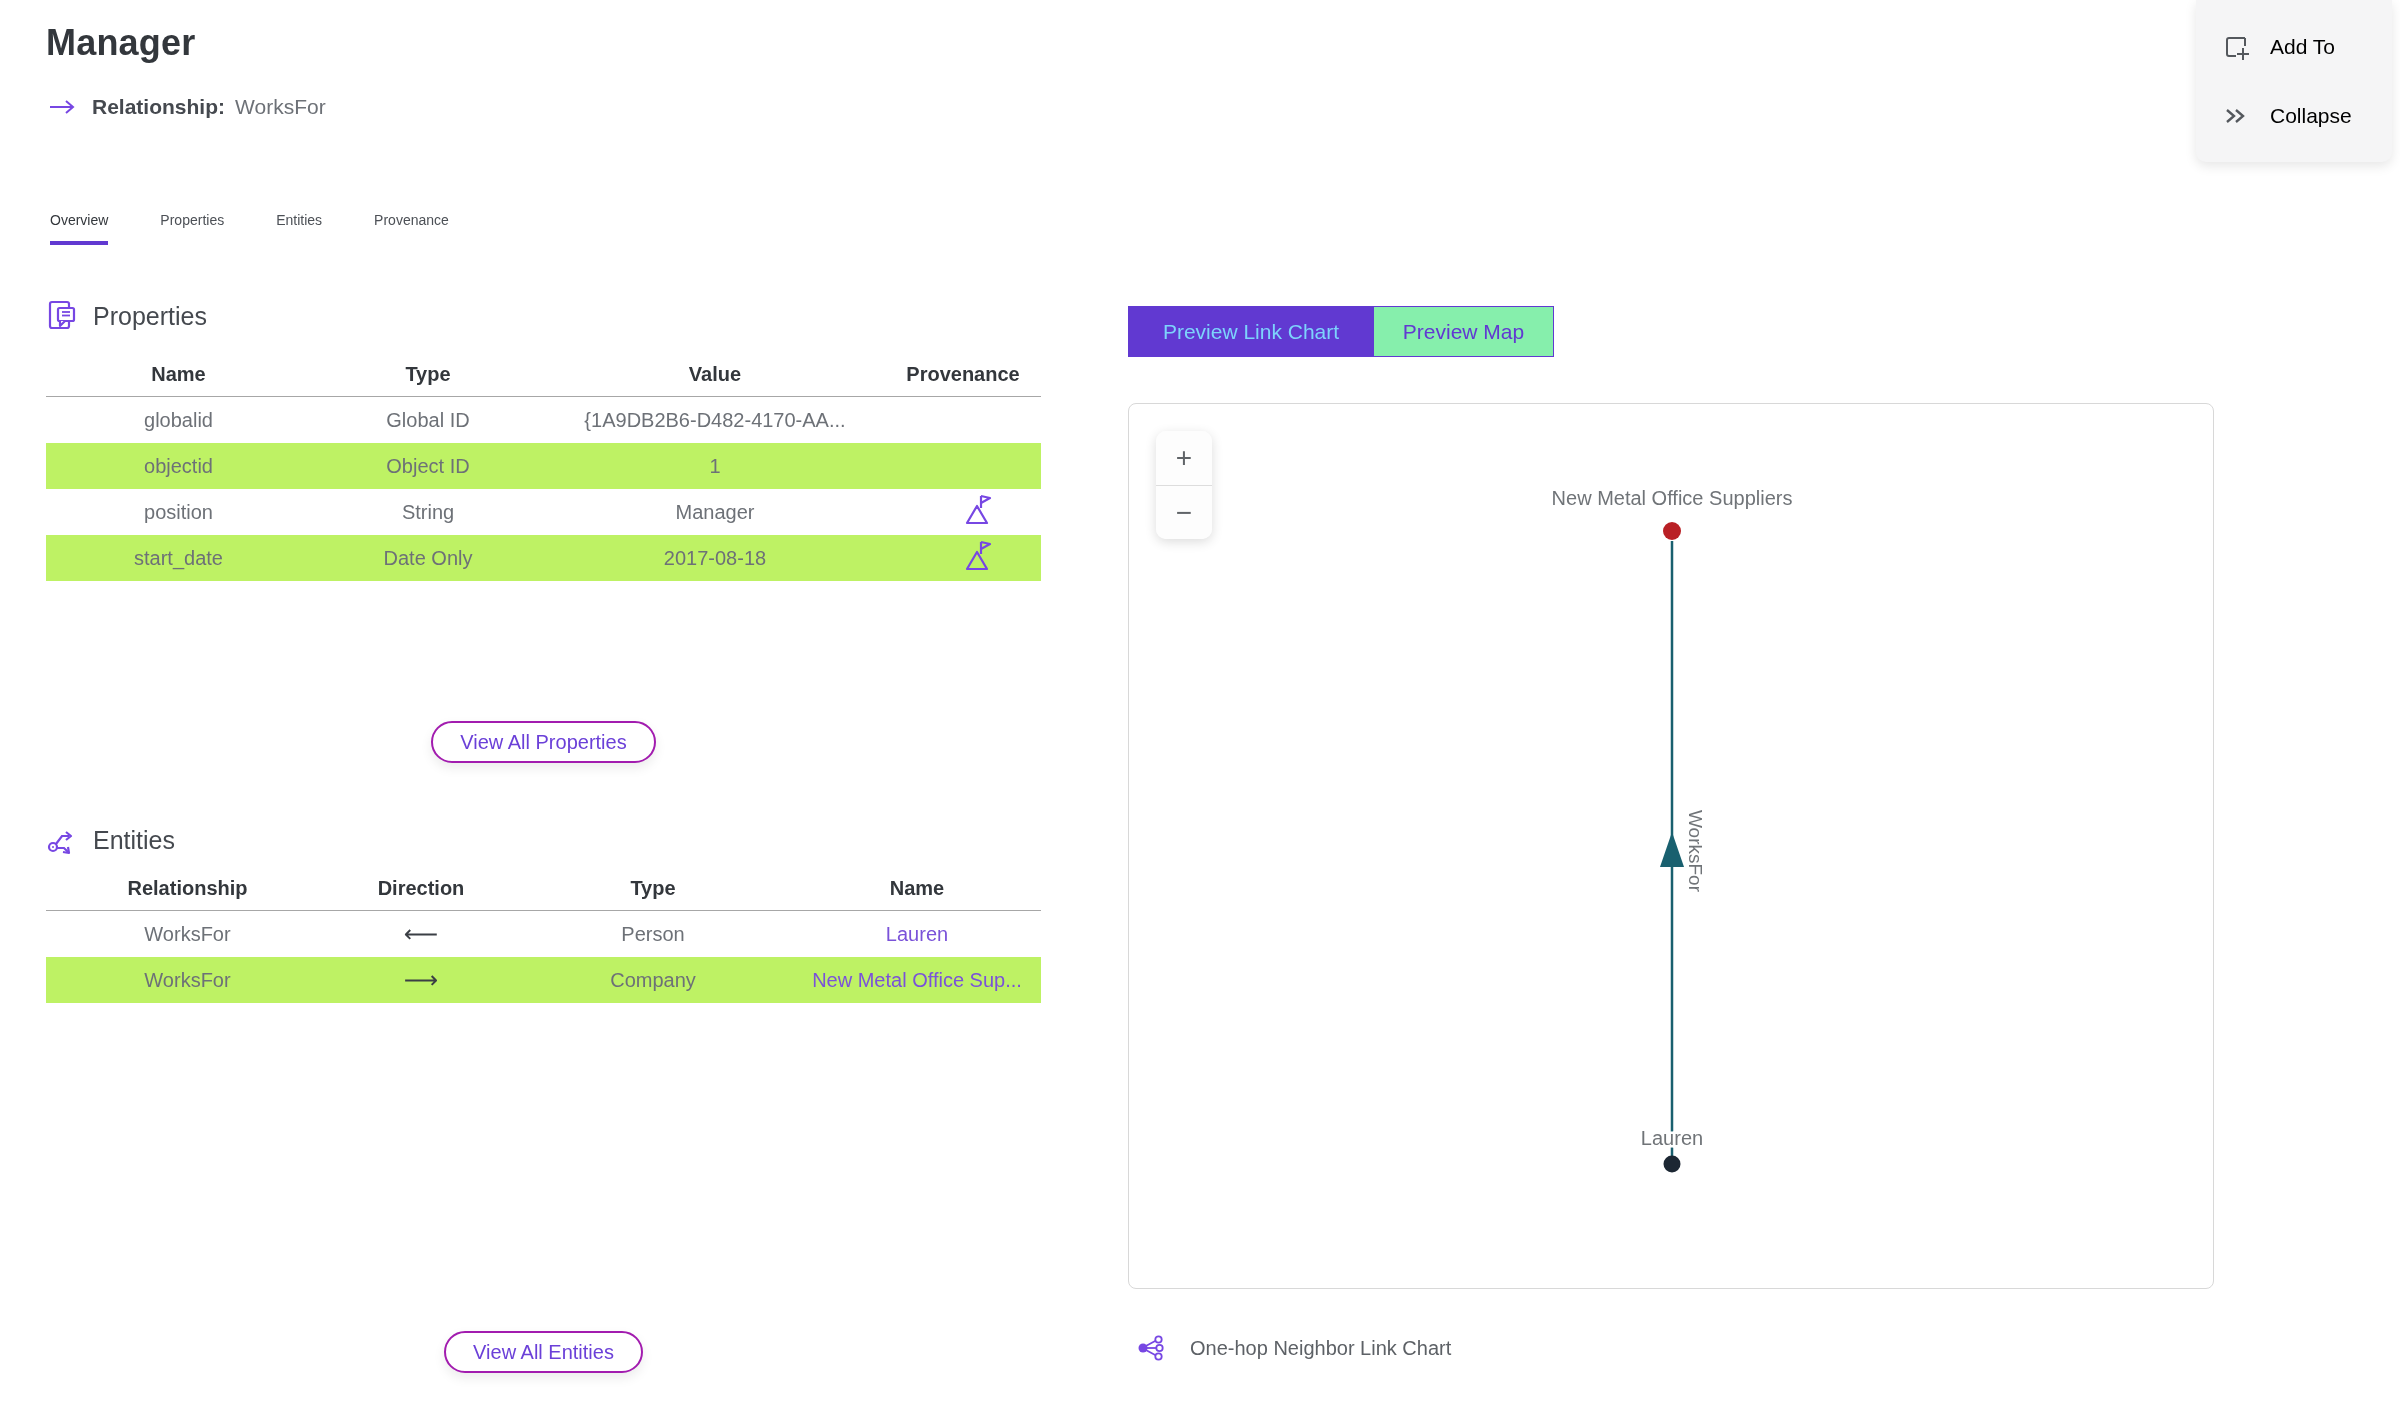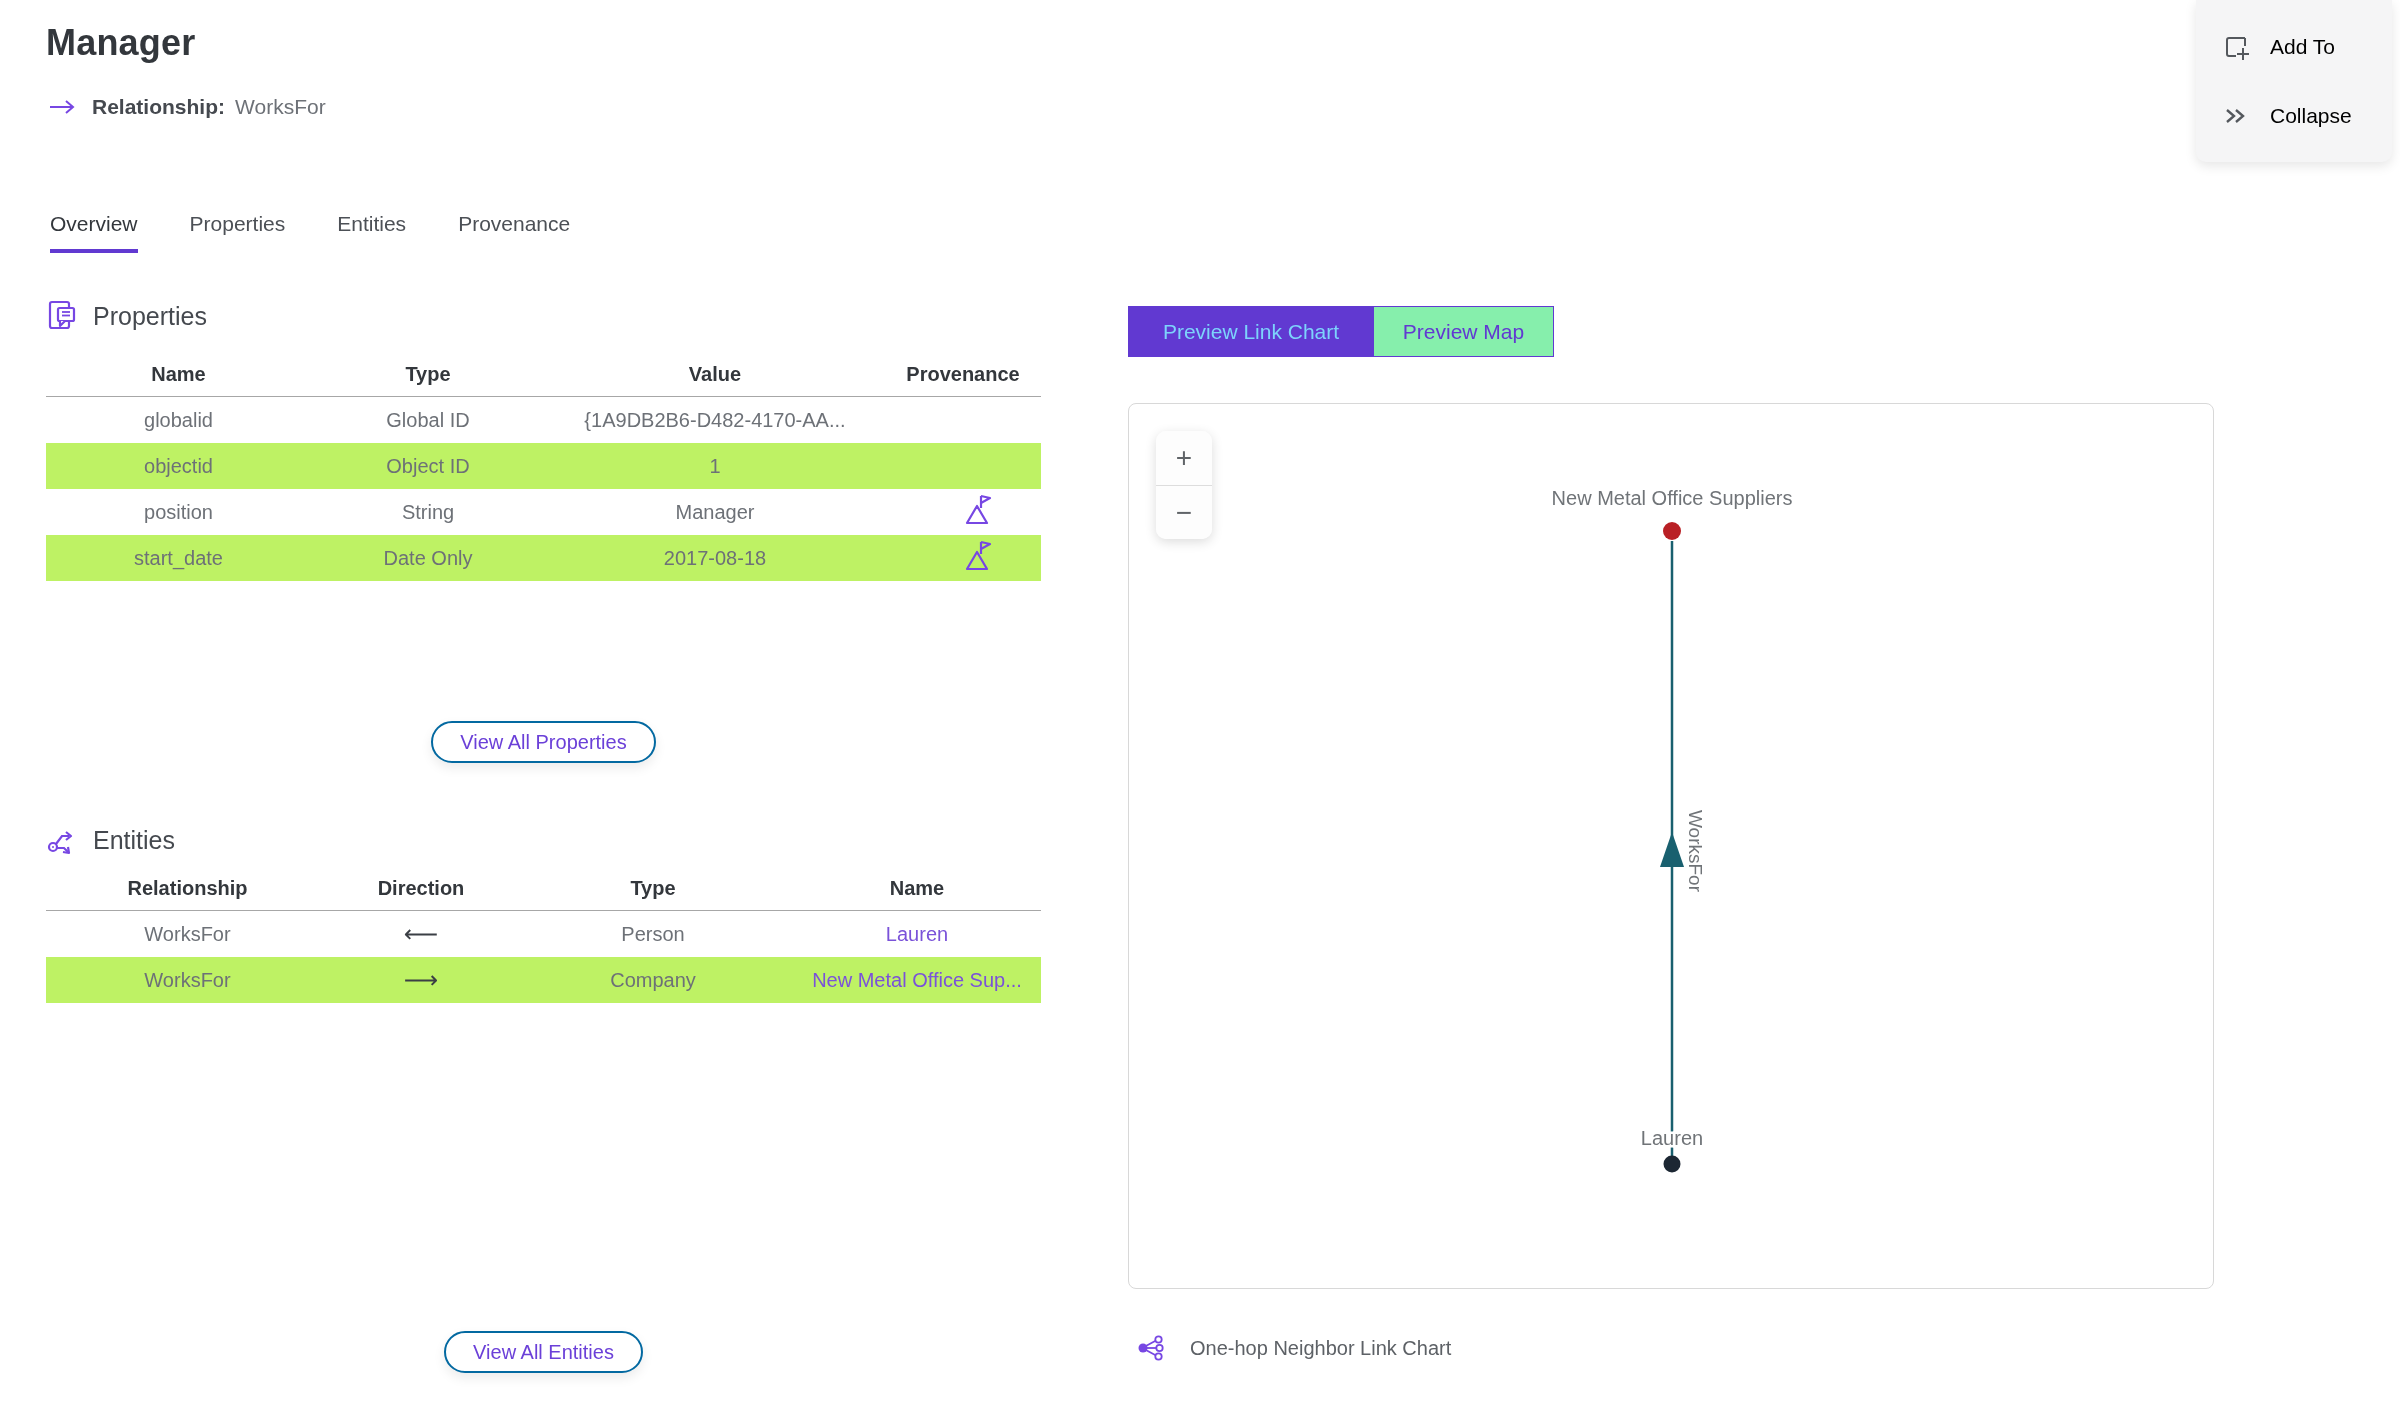--- a/index.html
+++ b/index.html
@@ -13,21 +13,21 @@
   .rel-value { color:#6d7177; margin-left:-6px; }
 
   
   .tr-panel { position:absolute; top:0; right:8px; width:196px; height:162px;
     background:#f5f5f6; border-radius:0 0 10px 10px; box-shadow:0 4px 12px rgba(0,0,0,.10);
     display:flex; flex-direction:column; justify-content:space-around; padding:12px 0; }
   .tr-btn { display:flex; align-items:center; gap:20px; padding-left:26px; cursor:pointer; height:52px; }
   .tr-btn span.lbl { font-size:21px; color:#000000; }
 
   
-  .tabs { position:absolute; left:50px; top:212px; display:flex; gap:52px; font-size:21px; color:#4c5056; }
+  .tabs { position:absolute; left:50px; top:212px; display:flex; gap:52px; font-size:14px; color:#4c5056; }
   .tab { padding-bottom:13px; cursor:pointer; border-bottom:4px solid transparent; }
   .tab.active { color:#33373c; border-bottom-color:#6139d1; }
 
   
   .left-col { position:absolute; left:46px; top:297px; width:995px; }
   .section-header { display:flex; align-items:center; gap:15px; height:38px; }
   .section-header .sec-title { font-size:25px; color:#45494f; font-weight:500; }
 
   .grid-table { margin-top:26px; font-size:20px;text-align:center; }
   .g-head { display:grid; align-items:end; font-weight:700; color:#33373c;
@@ -35,21 +35,21 @@
   .g-row { display:grid; align-items:center; height:46px; color:#6d7177; }
   .g-row.alt { background:#bef264; }
   .props .g-head, .props .g-row { grid-template-columns:250px 249px 325px 1fr; }
   .ents  .g-head, .ents  .g-row { grid-template-columns:268px 199px 265px 1fr; }
   .cell { padding-left:15px; white-space:nowrap; overflow:hidden; }
   .cell.prov { padding-left:45px; }
   .dir-arrow { font-size:24px; color:#3b3f45; }
   .link { color:#7a52d9; cursor:pointer; }
 
   .view-all-btn { display:block; margin:140px auto 12px; height:42px; padding:0 27px;
-    background:#fff; border:2px solid #0369a1; border-radius:22px; color:#6b40d8;
+    background:#fff; border:2px solid #a21caf; border-radius:22px; color:#6b40d8;
     font-size:20px; font-family:"Liberation Sans", sans-serif; cursor:pointer;
     box-shadow:0 5px 12px rgba(0,0,0,.08); }
   .view-all-btn.entities-btn { margin-top:328px; }
   .entities-header { margin-top:58px; }
   .ents.grid-table { margin-top:16px; }
 
   
   .right-col { position:absolute; left:1128px; top:306px; width:1090px; }
   .segmented { display:inline-flex; border:1px solid #6139d1; height:51px; }
   .seg { display:flex; align-items:center; justify-content:center; font-size:21px; cursor:pointer; }

